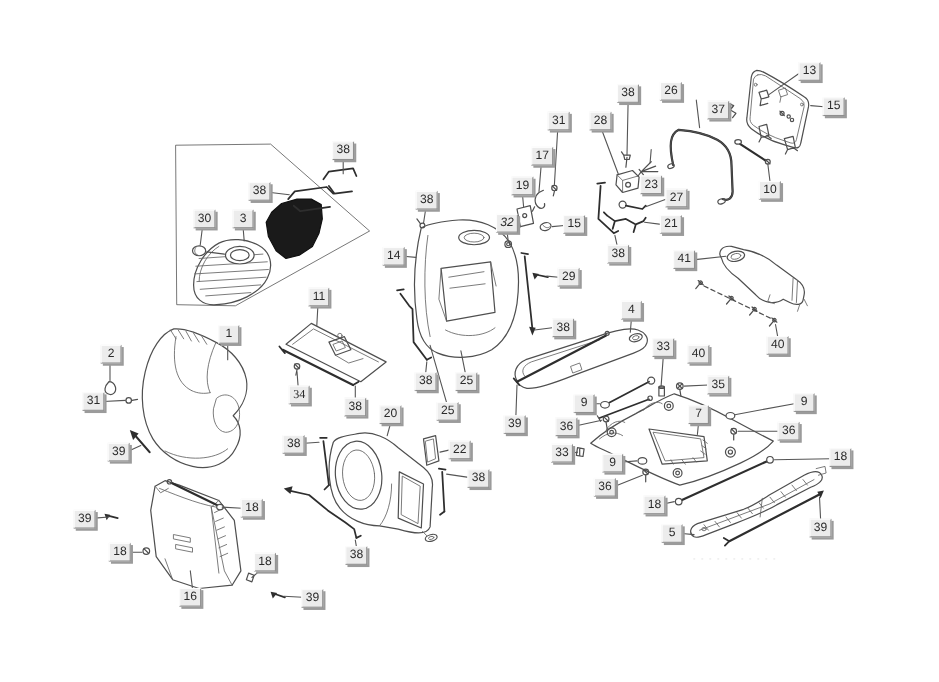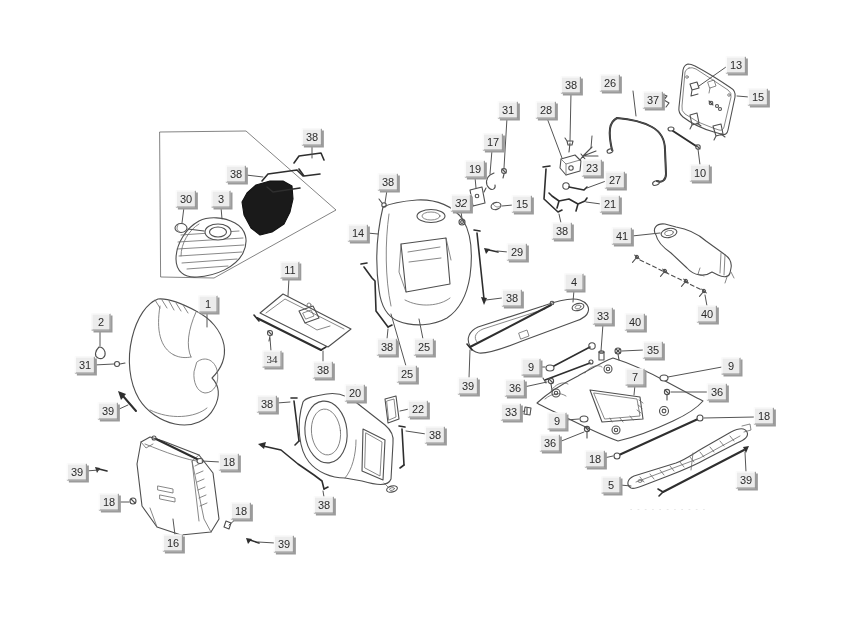--- a/index.html
+++ b/index.html
@@ -466,21 +466,21 @@
       <div class="callout" style="left: 77px; top: 472px;">39</div>
       <div class="callout" style="left: 109px; top: 502px;">18</div>
       <div class="callout" style="left: 173px; top: 543px;">16</div>
       <div class="callout" style="left: 229px; top: 462px;">18</div>
       <div class="callout" style="left: 241px; top: 511px;">18</div>
       <div class="callout" style="left: 284px; top: 544px;">39</div>
       <div class="callout" style="left: 272px; top: 359px; font-family: Liberation Serif, serif;">34</div>
       <div class="callout" style="left: 323px; top: 370px;">38</div>
       <div class="callout" style="left: 267px; top: 404px;">38</div>
       <div class="callout" style="left: 324px; top: 505px;">38</div>
-      <div class="callout" style="left: 355px; top: 377px; margin-top: 16px;">20</div>
+      <div class="callout" style="left: 355px; top: 377px;">20</div>
       <div class="callout" style="left: 418px; top: 409px;">22</div>
       <div class="callout" style="left: 435px; top: 435px;">38</div>
       <div class="callout" style="left: 407px; top: 374px;">25</div>
       <div class="callout" style="left: 424px; top: 347px;">25</div>
       <div class="callout" style="left: 387px; top: 347px;">38</div>
       <div class="callout" style="left: 388px; top: 182px;">38</div>
       <div class="callout" style="left: 358px; top: 233px;">14</div>
       <div class="callout" style="left: 475px; top: 169px;">19</div>
       <div class="callout" style="left: 461px; top: 203px; font-style: italic;">32</div>
       <div class="callout" style="left: 493px; top: 142px;">17</div>

